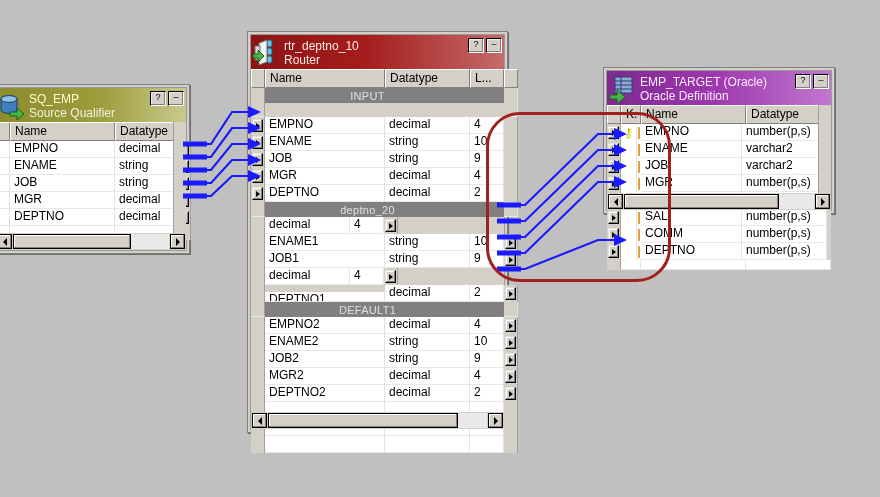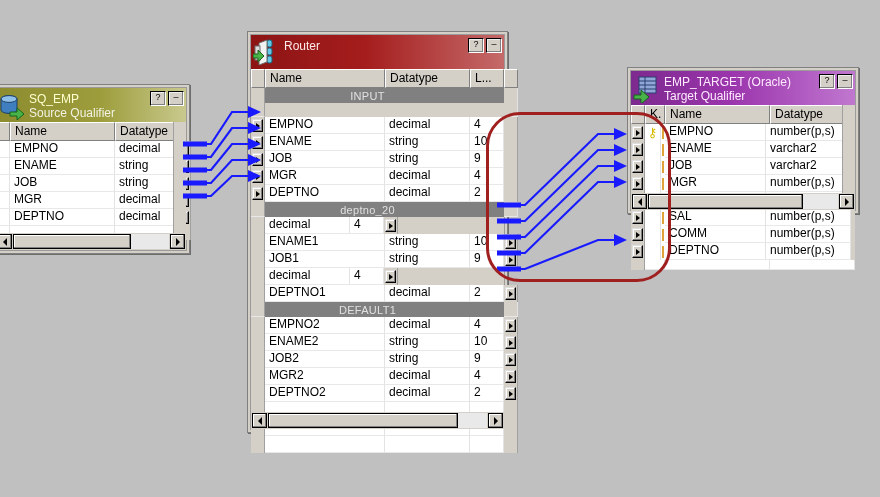--- a/index.html
+++ b/index.html
@@ -199,20 +199,21 @@
           <svg width="28" height="30" viewBox="0 0 28 30">
             <rect x="14" y="3" width="5" height="7" rx="2" fill="#63c8e8" stroke="#1c5f77" stroke-width="1"></rect>
             <rect x="14" y="11" width="5" height="7" rx="2" fill="#63c8e8" stroke="#1c5f77" stroke-width="1"></rect>
             <rect x="14" y="19" width="5" height="7" rx="2" fill="#63c8e8" stroke="#1c5f77" stroke-width="1"></rect>
             <path d="M6 6 l8 -3 v22 l-8 3z" fill="#f2f2f2" stroke="#6a6a6a" stroke-width="1"></path>
             <rect x="2" y="9" width="5" height="14" fill="#dcdcdc" stroke="#6a6a6a" stroke-width="1"></rect>
             <path d="M0 17 l5 0 0 -4 6 6 -6 6 0 -4 -5 0z" fill="#49b349" stroke="#15641a" stroke-width="1"></path>
           </svg>
         </div>
         <div class="tb-text">
+          <div class="t1">rtr_deptno_10</div>
           <div class="t2">Router</div>
         </div>
         <div class="tb-btns">
           <div class="tbtn">?</div>
           <div class="tbtn">–</div>
         </div>
       </div>
       <div class="grid" id="rgrid" style="top:34px;left:0;right:0;">
           <div class="hrow">
             <div class="hcell" style="flex: 0 0 14px;"></div>
@@ -325,21 +326,21 @@
             <div class="cell" style="width: 85px; flex: 0 0 85px;">decimal</div>
             <div class="cell" style="width: 34px; flex: 0 0 34px;">4</div>
             <div class="portcol">
               <div class="port">
                 <i></i>
               </div>
             </div>
           </div>
           <div class="row">
             <div class="portcol"></div>
-            <div class="cell" style="width: 120px; flex: 0 0 120px;">DEPTNO1</div>
+            <div class="cell" style="width: 120px; flex: 0 0 120px; margin-top: 7px;">DEPTNO1</div>
             <div class="cell" style="width: 85px; flex: 0 0 85px;">decimal</div>
             <div class="cell" style="width: 34px; flex: 0 0 34px;">2</div>
             <div class="portcol">
               <div class="port">
                 <i></i>
               </div>
             </div>
           </div>
           <div class="row" style="height: 15px;">
             <div class="cell" style="flex: 0 0 14px; background: rgb(212, 208, 200); border-right: 1px solid rgb(160, 160, 160);"></div>
@@ -431,36 +432,36 @@
         <div class="strack">
           <div class="sthumb" style="width:190px;"></div>
         </div>
         <div class="sbtn">
             <span class="rt"></span>
           </div>
       </div>
     </div>
   </div>
 
-  <div class="twin" id="twwin" style="left:627px;top:67px;width:232px;height:147px;">
+  <div class="twin" id="twwin" style="left:603px;top:67px;width:232px;height:147px;">
     <div class="frame">
       <div class="titlebar tb-purple">
         <div class="tb-icon">
           <svg width="28" height="30" viewBox="0 0 28 30">
             <rect x="6" y="4" width="17" height="16" fill="#8fa8d8" stroke="#2a3f6e" stroke-width="1"></rect>
             <line x1="6" y1="8" x2="23" y2="8" stroke="#2a3f6e" stroke-width="1"></line>
             <line x1="6" y1="12" x2="23" y2="12" stroke="#2a3f6e" stroke-width="1"></line>
             <line x1="6" y1="16" x2="23" y2="16" stroke="#2a3f6e" stroke-width="1"></line>
             <line x1="12" y1="4" x2="12" y2="20" stroke="#2a3f6e" stroke-width="1"></line>
             <path d="M1 22 l7 0 0 -5 8 7 -8 7 0 -5 -7 0z" fill="#49b349" stroke="#15641a" stroke-width="1"></path>
           </svg>
         </div>
         <div class="tb-text">
           <div class="t1">EMP_TARGET (Oracle)</div>
-          <div class="t2">Target Qualifier</div>
+          <div class="t2">Oracle Definition</div>
         </div>
         <div class="tb-btns">
           <div class="tbtn">?</div>
           <div class="tbtn">–</div>
         </div>
       </div>
       <div class="grid" id="tgrid" style="top:34px;left:0;right:0;">
           <div class="hrow">
             <div class="hcell" style="flex: 0 0 14px;"></div>
             <div class="hcell" style="width: 20px; flex: 0 0 20px;">K.</div>

